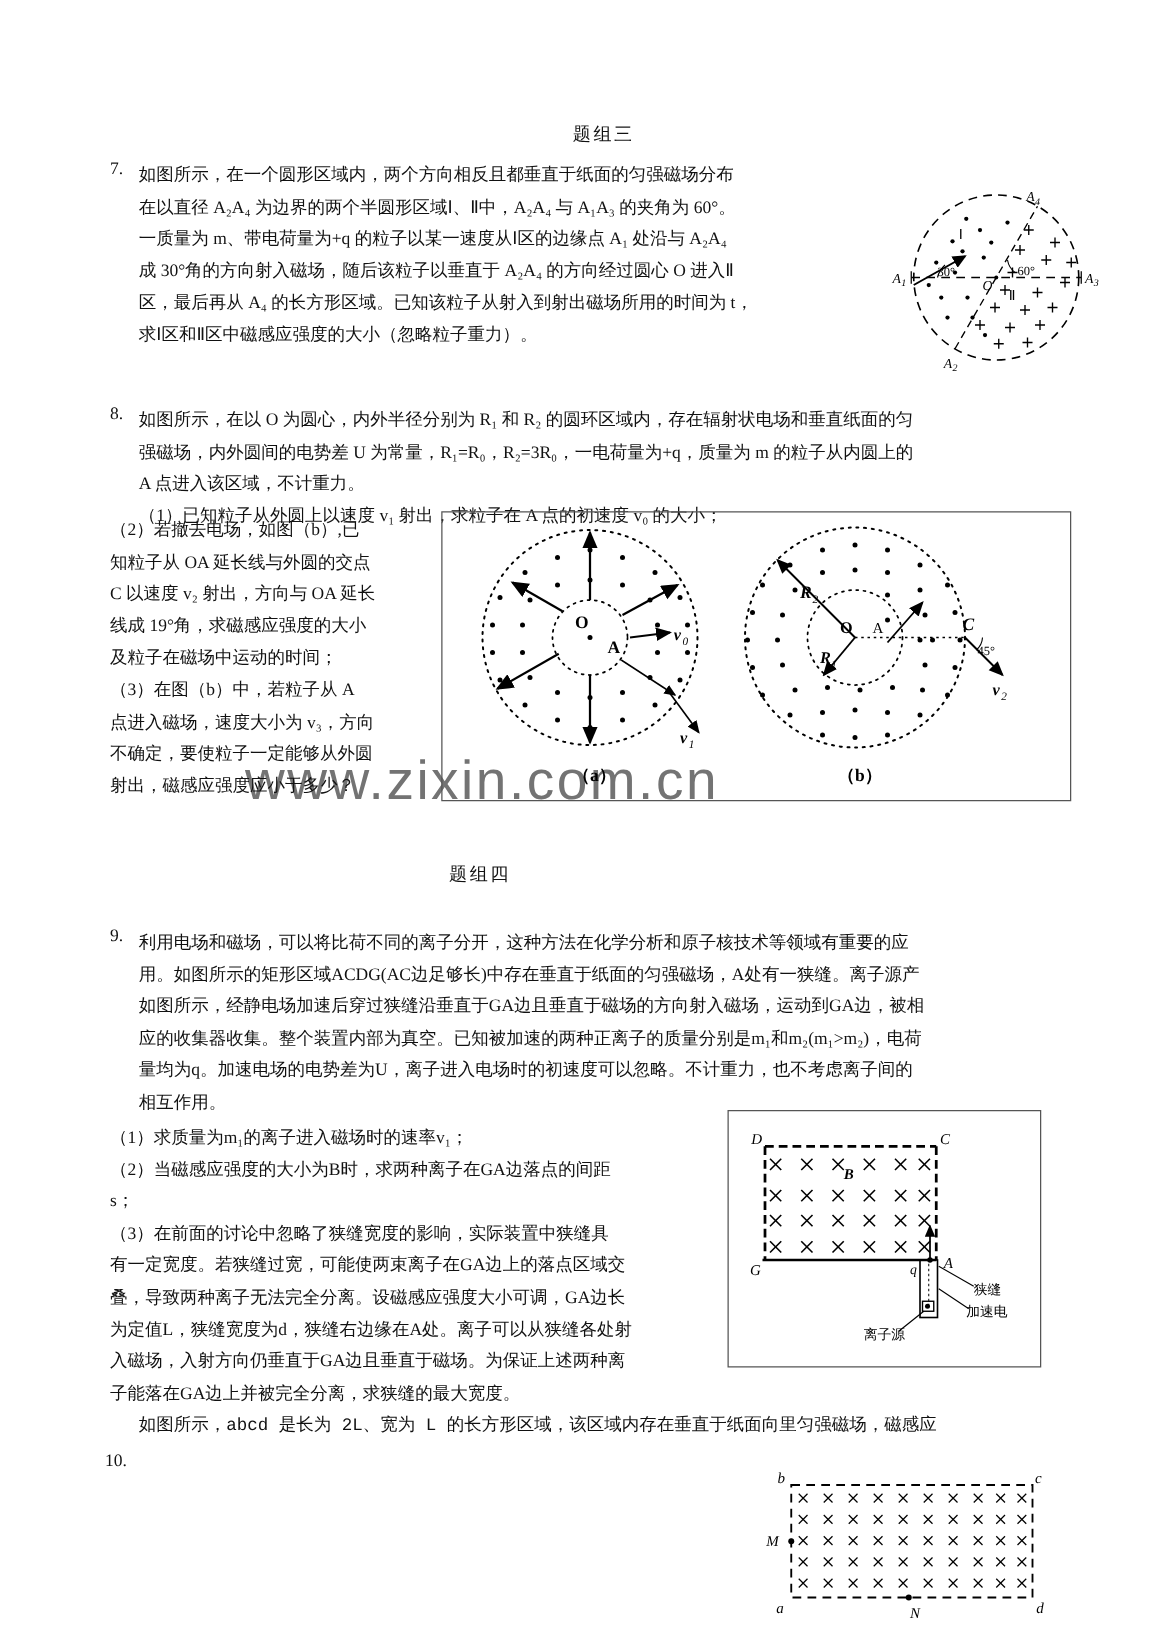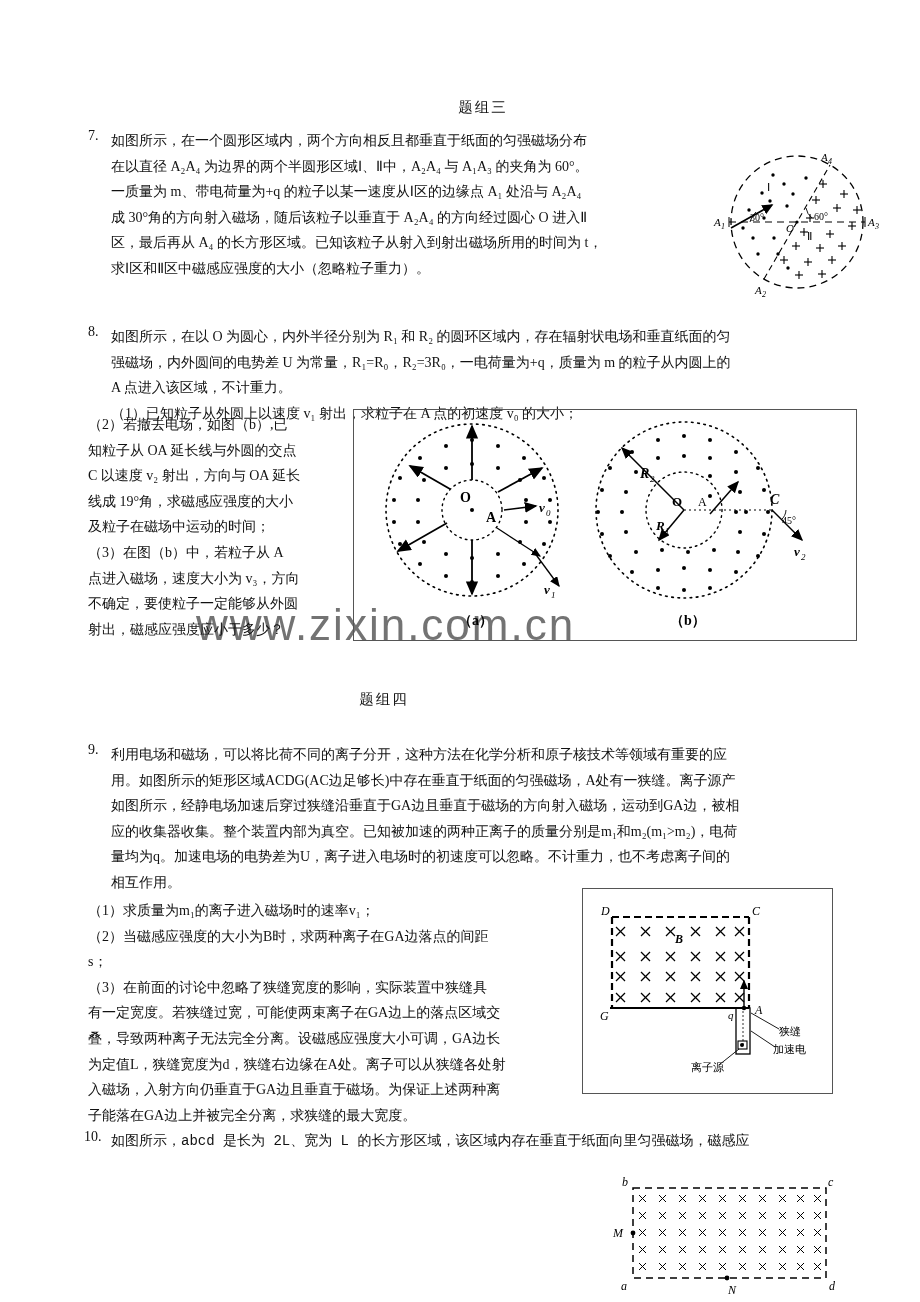--- a/index.html
+++ b/index.html
@@ -534,21 +534,21 @@
         <text class="lbl" x="17" y="131" font-size="12">G</text>
         <text class="lbl" x="172" y="125" font-size="12">A</text>
         <text class="lbl" x="92" y="54" font-size="12" font-weight="bold">B</text>
         <text class="lbl" x="145" y="130" font-size="11">q</text>
         <text class="cn" x="196" y="146" font-size="11">狭缝</text>
         <text class="cn" x="190" y="164" font-size="11">加速电</text>
         <text class="cn" x="108" y="182" font-size="11">离子源</text>
       </svg>
     </div>
 
-    <div class="qnum" style="left:84px; top:1129px;">10.</div>
+    <div class="qnum" style="left:84px; top:1162px;">10.</div>
     <div class="qtext" style="position:absolute; left:111px; top:1129px; width:757px;font-family:Liberation Mono, monospace;">
       <div>如图所示，abcd 是长为 2L、宽为 L 的长方形区域，该区域内存在垂直于纸面向里匀强磁场，磁感应</div>
     </div>
 
     <div style="position:absolute; left:600px; top:1176px;">
       <svg width="260" height="126" viewBox="0 0 260 126">
 
         <rect x="33" y="12" width="193" height="90" fill="none" stroke="#000" stroke-width="1.5" stroke-dasharray="7,5"></rect>
 
         <g stroke="#000" stroke-width="1">

